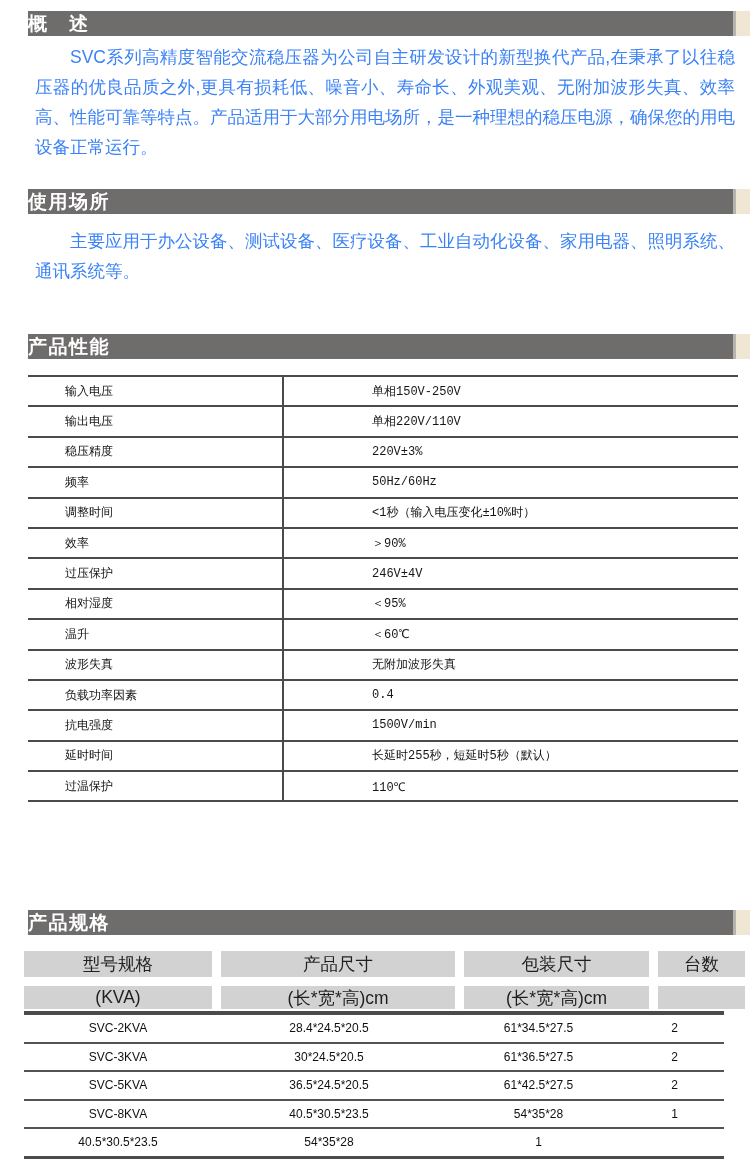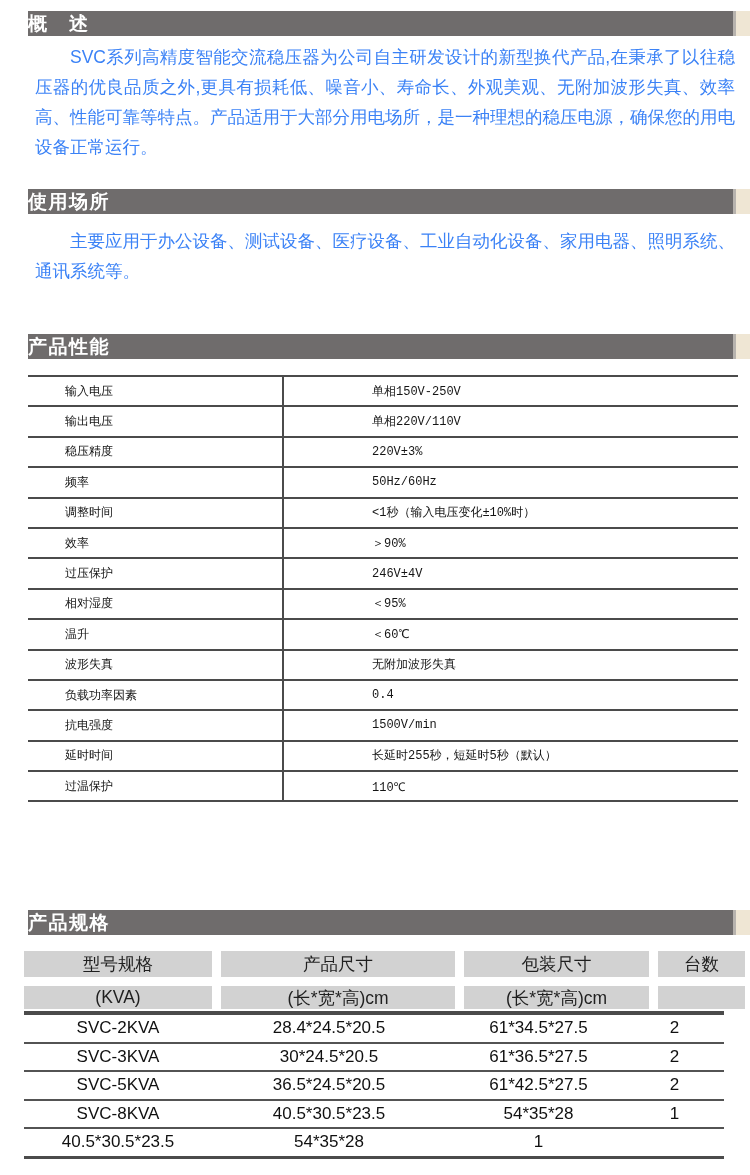--- a/index.html
+++ b/index.html
@@ -44,21 +44,21 @@
     grid-template-rows:26px 23px;gap:9px;background:#ffffff;
   }
   .spec-hcell{
     background:#d2d2d2;color:#1f1f1f;text-align:center;font-size:17.5px;
     display:flex;align-items:center;justify-content:center;white-space:nowrap;
   }
   .spec-rule{height:4px;background:#4b4b4b;margin-top:2px;}
   .spec-row{
     display:grid;grid-template-columns:188px 234px 185px 87px;
     height:26.5px;border-bottom:2px solid #535353;
-    align-items:center;text-align:center;font-size:17px;color:#101010;
+    align-items:center;text-align:center;font-size:12px;color:#101010;
   }
   .spec-row:last-child{border-bottom:3px solid #4b4b4b;}
   .spec-cell{white-space:nowrap;}
 </style>
 </head>
 <body>
 
 <div class="page">
 
   <div class="bar" style="top:11px">

